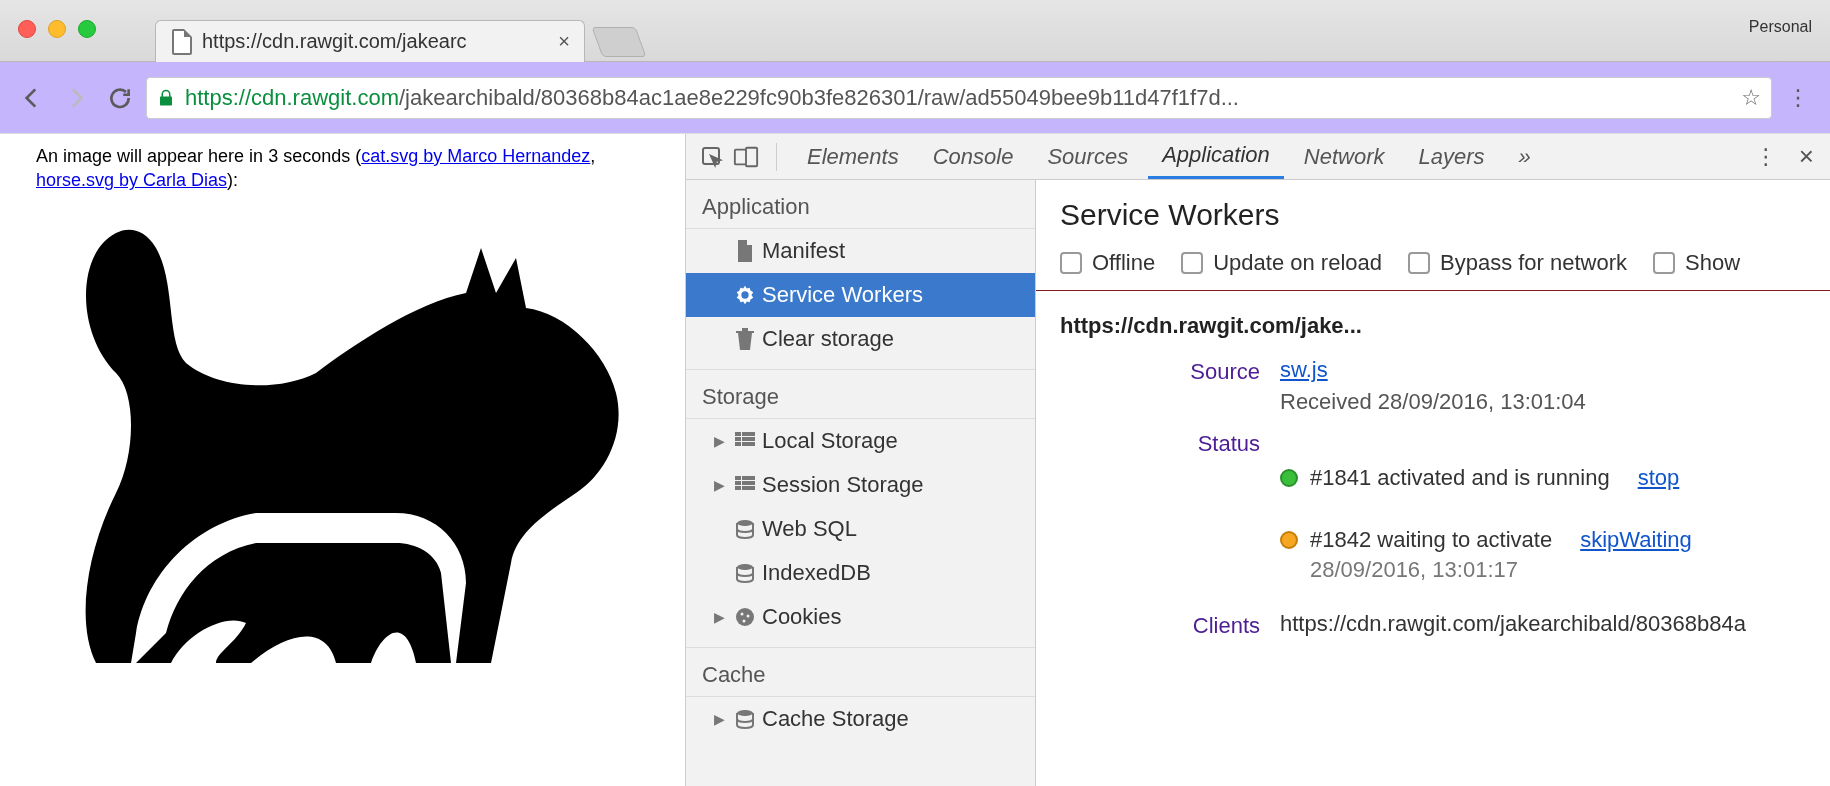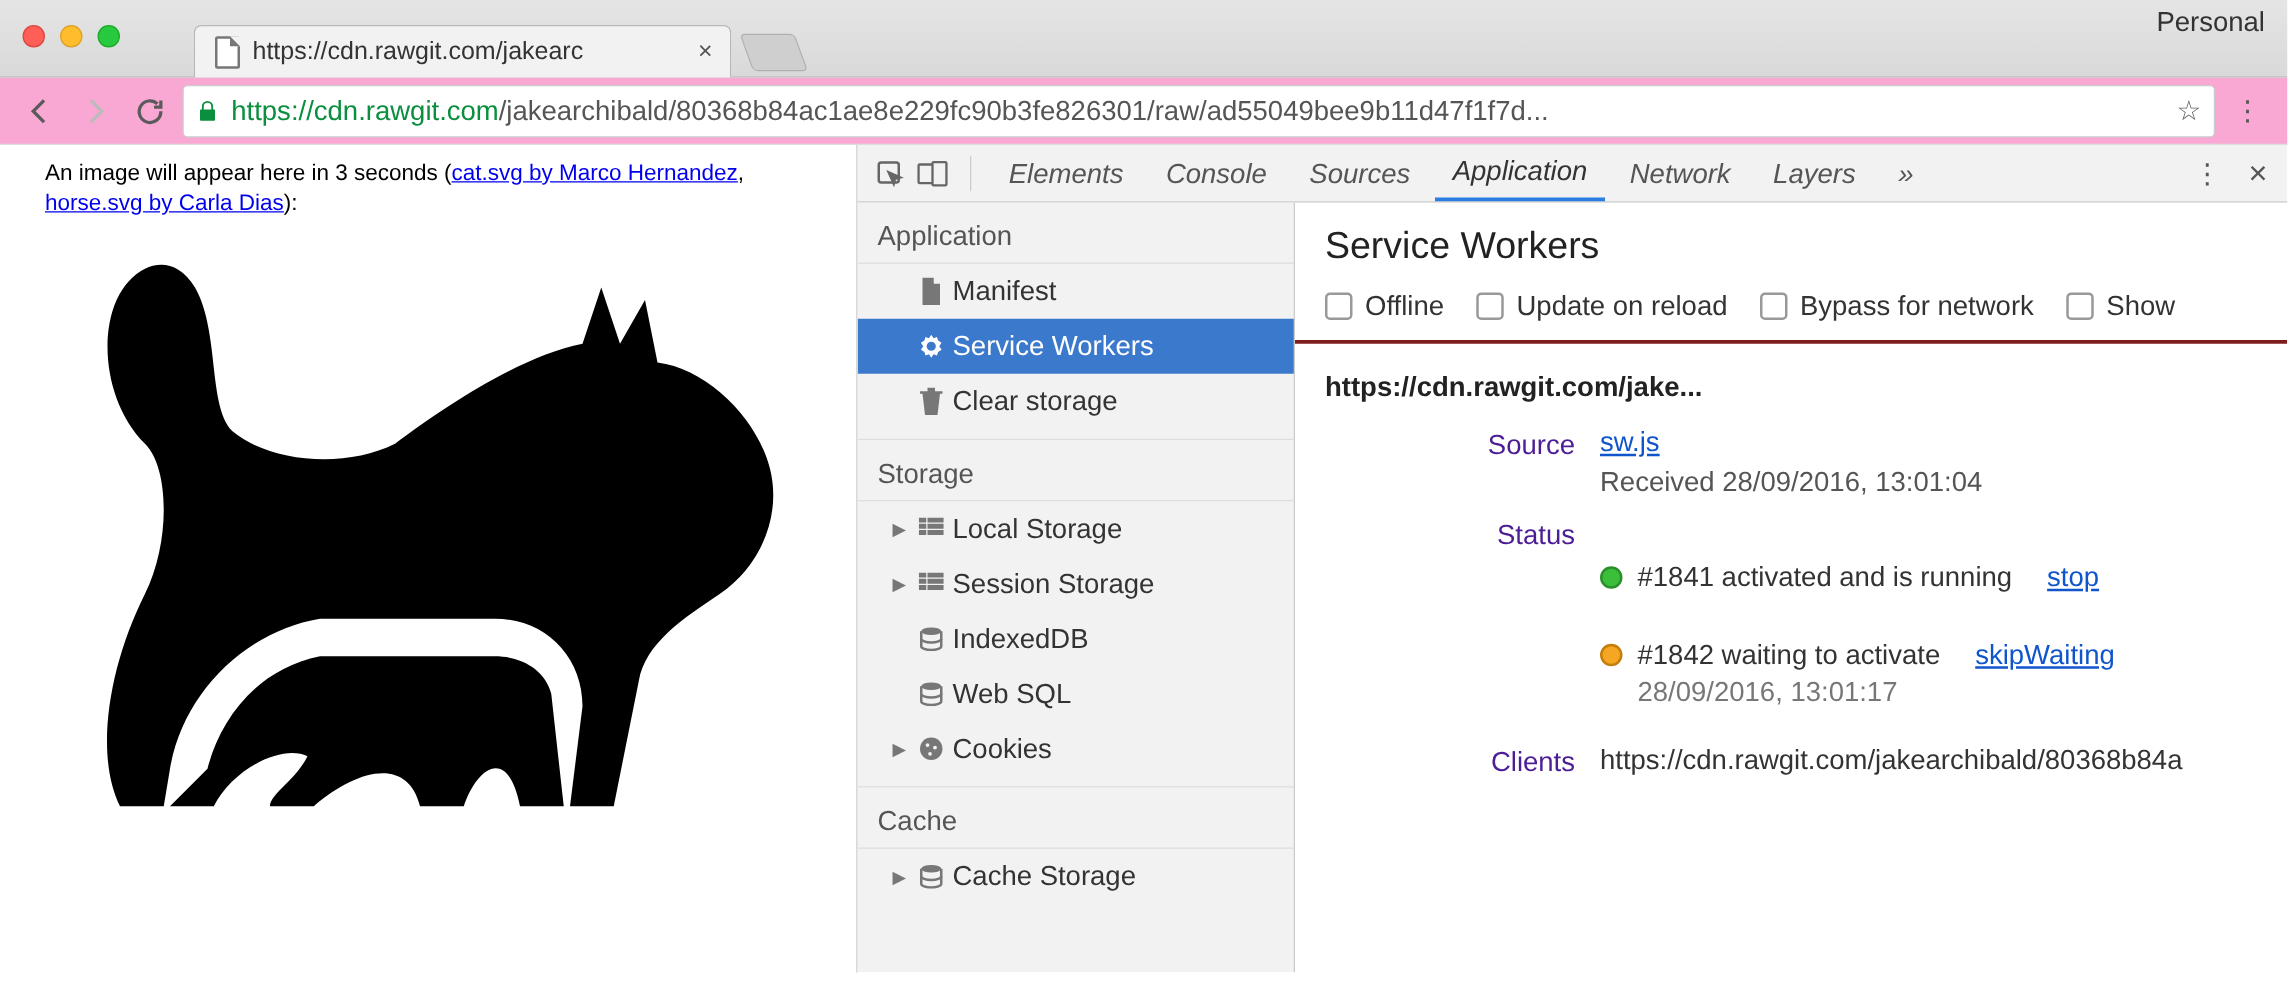--- a/index.html
+++ b/index.html
@@ -5,31 +5,31 @@
 * { margin: 0; padding: 0; box-sizing: border-box; font-family: -apple-system, BlinkMacSystemFont, "Segoe UI", Helvetica, Arial, sans-serif; }
 body { width: 1830px; height: 786px; background: #fff; overflow: hidden; }
 
 
 .titlebar { height: 62px; background: linear-gradient(#e5e5e5,#d9d9d9); display: flex; align-items: flex-end; position: relative; border-bottom: 1px solid #b7b7b7; }
 .traffic { position: absolute; left: 18px; top: 20px; display: flex; gap: 12px; }
 .traffic span { width: 18px; height: 18px; border-radius: 50%; display: inline-block; }
 .t-close { background:#ff5f56; border:1px solid #e0443e; }
 .t-min   { background:#ffbd2e; border:1px solid #dea123; }
 .t-max   { background:#27c93f; border:1px solid #1aab29; }
-.profile { position: absolute; right: 18px; top: 5px; color:#333; font-size: 22px; }
+.profile { position: absolute; right: 18px; top: 18px; color:#333; font-size: 16px; }
 
 .tabstrip { display: flex; align-items: flex-end; margin-left: 155px; height: 100%; }
 .tab { background:#f2f2f2; border:1px solid #b7b7b7; border-bottom:none; border-radius: 6px 6px 0 0; height: 42px; display:flex; align-items:center; padding: 0 14px 0 16px; gap:10px; min-width: 430px; position: relative; top:1px; }
 .tab .favicon { width:20px; height:26px; background:#fff; border:2px solid #777; border-radius:2px; position:relative; }
 .tab .favicon::before { content:""; position:absolute; right:-2px; top:-2px; border-top:8px solid #f2f2f2; border-left:8px solid #777; }
 .tab .title { color:#333; font-size:20px; white-space:nowrap; overflow:hidden; text-overflow:ellipsis; max-width:320px; }
 .tab .close { color:#555; font-size:20px; margin-left:auto; }
 .newtab { width:44px; height:30px; background:#cfcfcf; border:1px solid #b0b0b0; border-radius:4px; margin-left:12px; transform: skewX(20deg); margin-bottom:4px; }
 
-.navbar { height: 54px; background:#f9a8d4; border-bottom:1px solid #ddd; display:flex; align-items:center; padding: 0 14px; gap:8px; }
+.navbar { height: 72px; background:#c4b5fd; border-bottom:1px solid #ddd; display:flex; align-items:center; padding: 0 14px; gap:8px; }
 .navbtn { width:36px; height:36px; display:flex; align-items:center; justify-content:center; color:#5a5a5a; font-size:28px; }
 .navbtn.disabled { color:#bbb; }
 .omnibox { flex:1; height:42px; background:#fff; border:1px solid #ccc; border-radius:4px; display:flex; align-items:center; padding:0 10px; gap:10px; font-size:22px; color:#000; }
 .omnibox .lock { color:#0a8f3e; }
 .omnibox .scheme { color:#0a8f3e; }
 .omnibox .path { color:#555; white-space:nowrap; overflow:hidden; text-overflow:ellipsis; }
 .omnibox .star { color:#666; margin-left:auto; font-size:22px; }
 .kebab { width:36px; text-align:center; color:#555; font-size:22px; }
 
 
@@ -52,21 +52,21 @@
 .sb-group { padding: 14px 0 8px 16px; color:#555; border-bottom:1px solid #ddd; }
 .sb-item { height:44px; display:flex; align-items:center; padding-left:28px; gap:6px; color:#333; }
 .sb-item.selected { background:#3b79cc; color:#fff; }
 .sb-item .arrow { width:14px; color:#777; font-size:14px; }
 .sb-item.selected .arrow { color:#fff; }
 .sb-item .icn { width:22px; height:22px; display:inline-flex; align-items:center; justify-content:center; }
 .sb-subgroup { border-bottom:1px solid #ddd; padding-bottom:8px; }
 
 .panel { flex:1; display:flex; flex-direction:column; overflow:hidden; font-size:22px; color:#333; }
 .panel h1 { font-weight:400; font-size:30px; padding:18px 0 0 24px; color:#222; }
-.opts { display:flex; gap:26px; align-items:center; padding: 18px 0 14px 24px; border-bottom:3px solid #7f1d1d; color:#333; }
+.opts { display:flex; gap:26px; align-items:center; padding: 18px 0 14px 24px; border-bottom:1px solid #7f1d1d; color:#333; }
 .chk { width:22px; height:22px; border:2px solid #999; border-radius:4px; display:inline-block; }
 .opt { display:flex; align-items:center; gap:10px; }
 
 .sw-block { padding: 22px 20px 0 24px; }
 .sw-head { display:flex; align-items:center; gap:28px; margin-bottom:18px; }
 .sw-head .origin { font-weight:600; color:#222; }
 .sw-head .links { margin-left:auto; display:flex; gap:22px; }
 .linkbtn { color:#1155cc; text-decoration:underline; }
 
 .kv { display:grid; grid-template-columns: 200px 1fr; gap:14px 20px; align-items:start; }
@@ -230,32 +230,32 @@
           </div>
           <div class="sb-item">
             <span class="arrow"></span>
             <span class="icn">
                 <svg width="20" height="20" viewBox="0 0 20 20" fill="#777">
                   <ellipse cx="10" cy="4" rx="8" ry="3"></ellipse>
                   <path d="M2 4 v12 a8 3 0 0 0 16 0 V4" fill="none" stroke="#777" stroke-width="2"></path>
                   <path d="M2 10 a8 3 0 0 0 16 0" fill="none" stroke="#777" stroke-width="2"></path>
                 </svg>
               </span>
-            <span>IndexedDB</span>
+            <span>Web SQL</span>
           </div>
           <div class="sb-item">
             <span class="arrow"></span>
             <span class="icn">
                 <svg width="20" height="20" viewBox="0 0 20 20" fill="#777">
                   <ellipse cx="10" cy="4" rx="8" ry="3"></ellipse>
                   <path d="M2 4 v12 a8 3 0 0 0 16 0 V4" fill="none" stroke="#777" stroke-width="2"></path>
                   <path d="M2 10 a8 3 0 0 0 16 0" fill="none" stroke="#777" stroke-width="2"></path>
                 </svg>
               </span>
-            <span>Web SQL</span>
+            <span>IndexedDB</span>
           </div>
           <div class="sb-item">
             <span class="arrow">▶</span>
             <span class="icn">
                 <svg width="20" height="20" viewBox="0 0 20 20" fill="#777">
                   <circle cx="10" cy="10" r="9"></circle>
                   <circle cx="7" cy="7" r="1.5" fill="#f2f2f2"></circle>
                   <circle cx="13" cy="9" r="1.5" fill="#f2f2f2"></circle>
                   <circle cx="9" cy="14" r="1.5" fill="#f2f2f2"></circle>
                 </svg>

